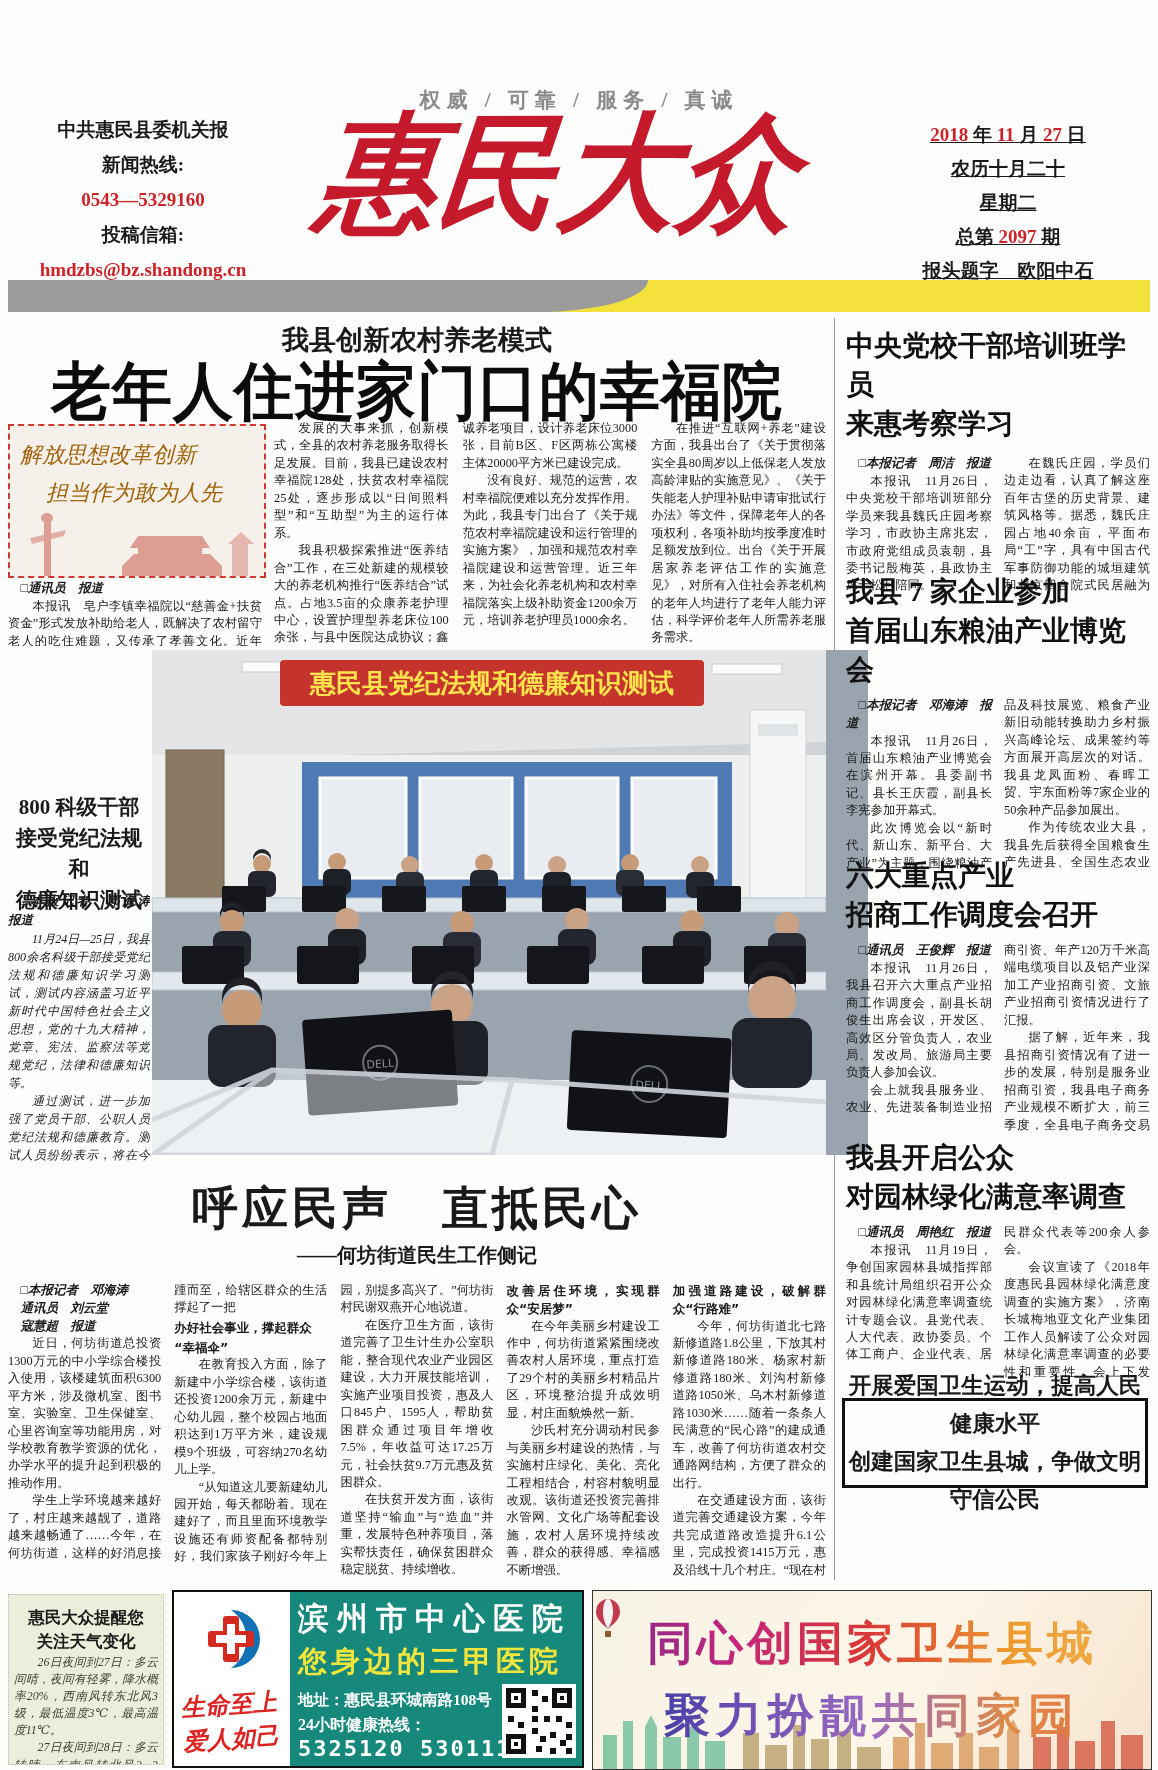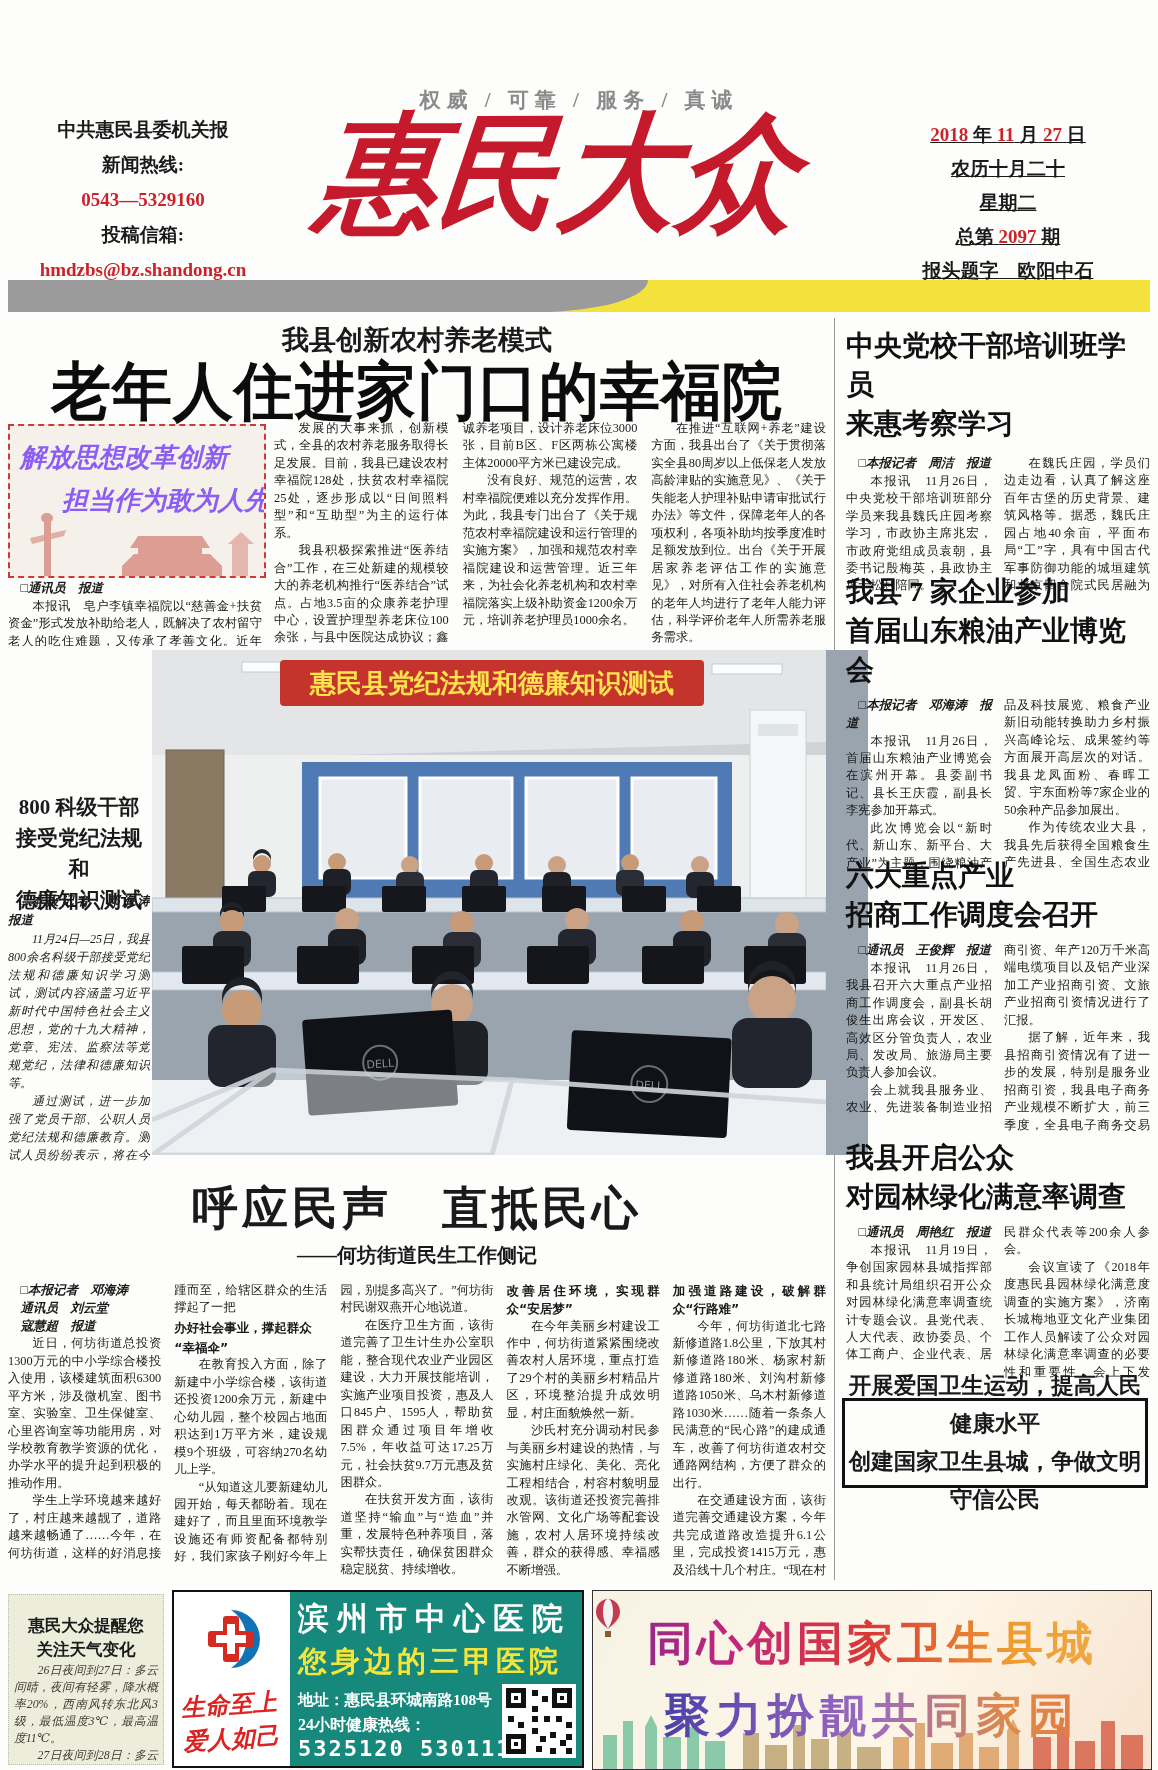--- a/index.html
+++ b/index.html
@@ -29,24 +29,24 @@
             letter-spacing:1px;transform:scaleY(1.05);color:#0c0c0c;white-space:nowrap;}
   .flow{font-size:12.3px;line-height:1.42;text-align:justify;overflow:hidden;}
   .flow p{margin:0;text-indent:2em;}
   .flow p.byline{text-indent:1em;font-style:italic;font-weight:bold;font-size:12.5px;}
   .flow p.flow-subhead{text-indent:0;font-weight:bold;font-family:"DejaVu Sans",sans-serif;font-size:12.5px;margin-top:2px;}
   .rtitle{text-align:left;font-weight:bold;font-size:28px;line-height:39px;color:#111;}
   .vrule{position:absolute;left:834px;top:318px;width:1px;height:1262px;background:#999;}
   
   .slogan-box{position:absolute;left:8px;top:424px;width:254px;height:150px;border:2px dashed #d0392f;
               background:#f5f1ea;overflow:hidden;}
-  .slogan-line{position:relative;z-index:2;color:#8b5cf6;font-weight:bold;font-size:26px;
+  .slogan-line{position:relative;z-index:2;color:#a16207;font-weight:normal;font-size:22px;
                font-family:"DejaVu Sans",sans-serif;font-style:italic;white-space:nowrap;}
   .sl1{margin:14px 0 0 10px;}
-  .sl2{margin:8px 0 0 52px;}
+  .sl2{margin:8px 0 0 36px;}
   .slogan-art{position:absolute;left:0;bottom:-6px;z-index:1;opacity:.45;}
   .lead-col1{position:absolute;left:8px;top:580px;width:254px;height:66px;}
   .lead-flow{position:absolute;left:274px;top:420px;width:552px;height:228px;column-count:3;column-gap:14px;column-fill:auto;}
   
   .lrail-title{position:absolute;left:8px;top:792px;width:142px;text-align:center;font-size:21px;
                font-weight:bold;line-height:31px;}
   .lrail-body{position:absolute;left:8px;top:892px;width:142px;height:272px;font-style:italic;
               font-size:12px;line-height:1.5;}
   
   .photo{position:absolute;left:152px;top:650px;width:716px;height:505px;overflow:hidden;background:#9aa4ae;}
@@ -56,21 +56,21 @@
   .rr-box{position:absolute;left:842px;top:1398px;width:300px;height:84px;border:3px solid #111;
           display:flex;flex-direction:column;justify-content:center;text-align:center;
           font-size:22.5px;font-weight:bold;line-height:38px;}
   
   .ms-title{position:absolute;left:8px;top:1178px;width:818px;text-align:center;font-size:46px;
             font-weight:bold;letter-spacing:4px;}
   .ms-sub{position:absolute;left:8px;top:1242px;width:818px;text-align:center;font-size:20px;font-weight:bold;}
   .ms-body{position:absolute;left:8px;top:1282px;width:818px;height:300px;column-count:5;column-gap:13px;column-fill:auto;}
   
   .weather{position:absolute;left:8px;top:1594px;width:156px;height:171px;background:#eceedb;
-           border:1px dotted #b9bba3;padding:19px 5px;box-sizing:border-box;overflow:hidden;}
+           border:1px dotted #b9bba3;padding:11px 5px;box-sizing:border-box;overflow:hidden;}
   .weather .wtitle{text-align:center;font-size:16.5px;font-weight:bold;line-height:24px;}
   .weather .wbody{font-size:11.8px;line-height:1.45;text-align:justify;font-style:italic;color:#3c3c2f;}
   .weather .wbody p{margin:0;text-indent:2em;}
   .hospital{position:absolute;left:172px;top:1590px;width:412px;height:178px;border:2px solid #111;
             display:flex;background:#fff;box-sizing:border-box;}
   .hosp-left{width:116px;position:relative;background:#fff;}
   .hosp-script{position:absolute;left:8px;top:96px;color:#d22;font-size:24px;font-weight:bold;
                font-style:italic;line-height:34px;white-space:nowrap;transform:rotate(-4deg);}
   .hosp-right{flex:1;background:#17897c;color:#fff;position:relative;padding:6px 8px;box-sizing:border-box;}
   .hosp-name{font-size:31px;font-weight:bold;letter-spacing:8px;font-family:"DejaVu Sans",sans-serif;white-space:nowrap;}

